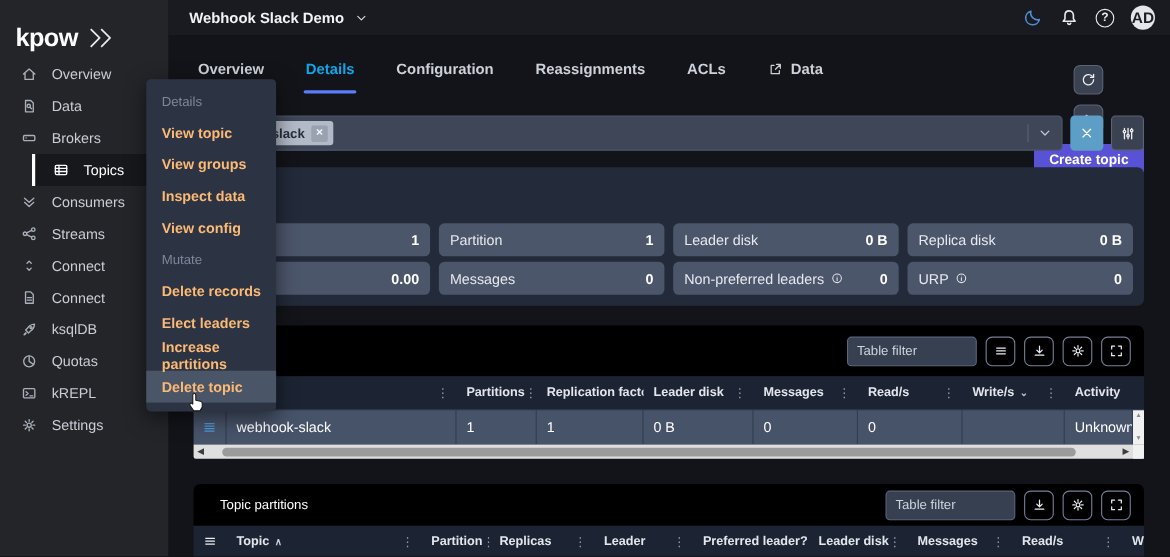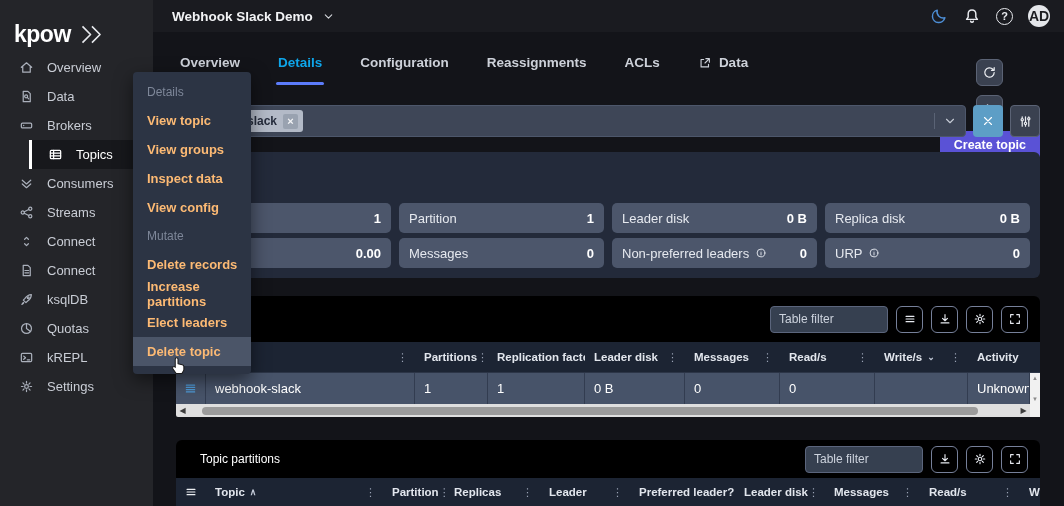--- a/index.html
+++ b/index.html
@@ -612,22 +612,22 @@
   </div>
 
   <div class="menu">
     <div class="menu-header">Details</div>
     <div class="menu-item">View topic</div>
     <div class="menu-item">View groups</div>
     <div class="menu-item">Inspect data</div>
     <div class="menu-item">View config</div>
     <div class="menu-header">Mutate</div>
     <div class="menu-item">Delete records</div>
+    <div class="menu-item">Elect leaders</div>
     <div class="menu-item">Increase partitions</div>
-    <div class="menu-item">Elect leaders</div>
     <div class="menu-item highlight">Delete topic</div>
   </div>
 
   <div class="cursor">
     <svg width="22" height="24" viewBox="0 0 24 24">
         <path d="M9 11.3V4.6c0-.9.7-1.6 1.5-1.6s1.5.7 1.5 1.6v5l4.6 1c1 .2 1.8 1.1 1.8 2.2v2.9c0 .5-.1 1-.4 1.5l-1.8 3H10l-3.6-5.1c-.5-.7-.4-1.7.3-2.2.6-.5 1.5-.4 2 .2l.3.4z" fill="#fff" stroke="#1a1a1a" stroke-width="1.1" stroke-linejoin="round"></path>
       </svg>
   </div>
 
 </div>

